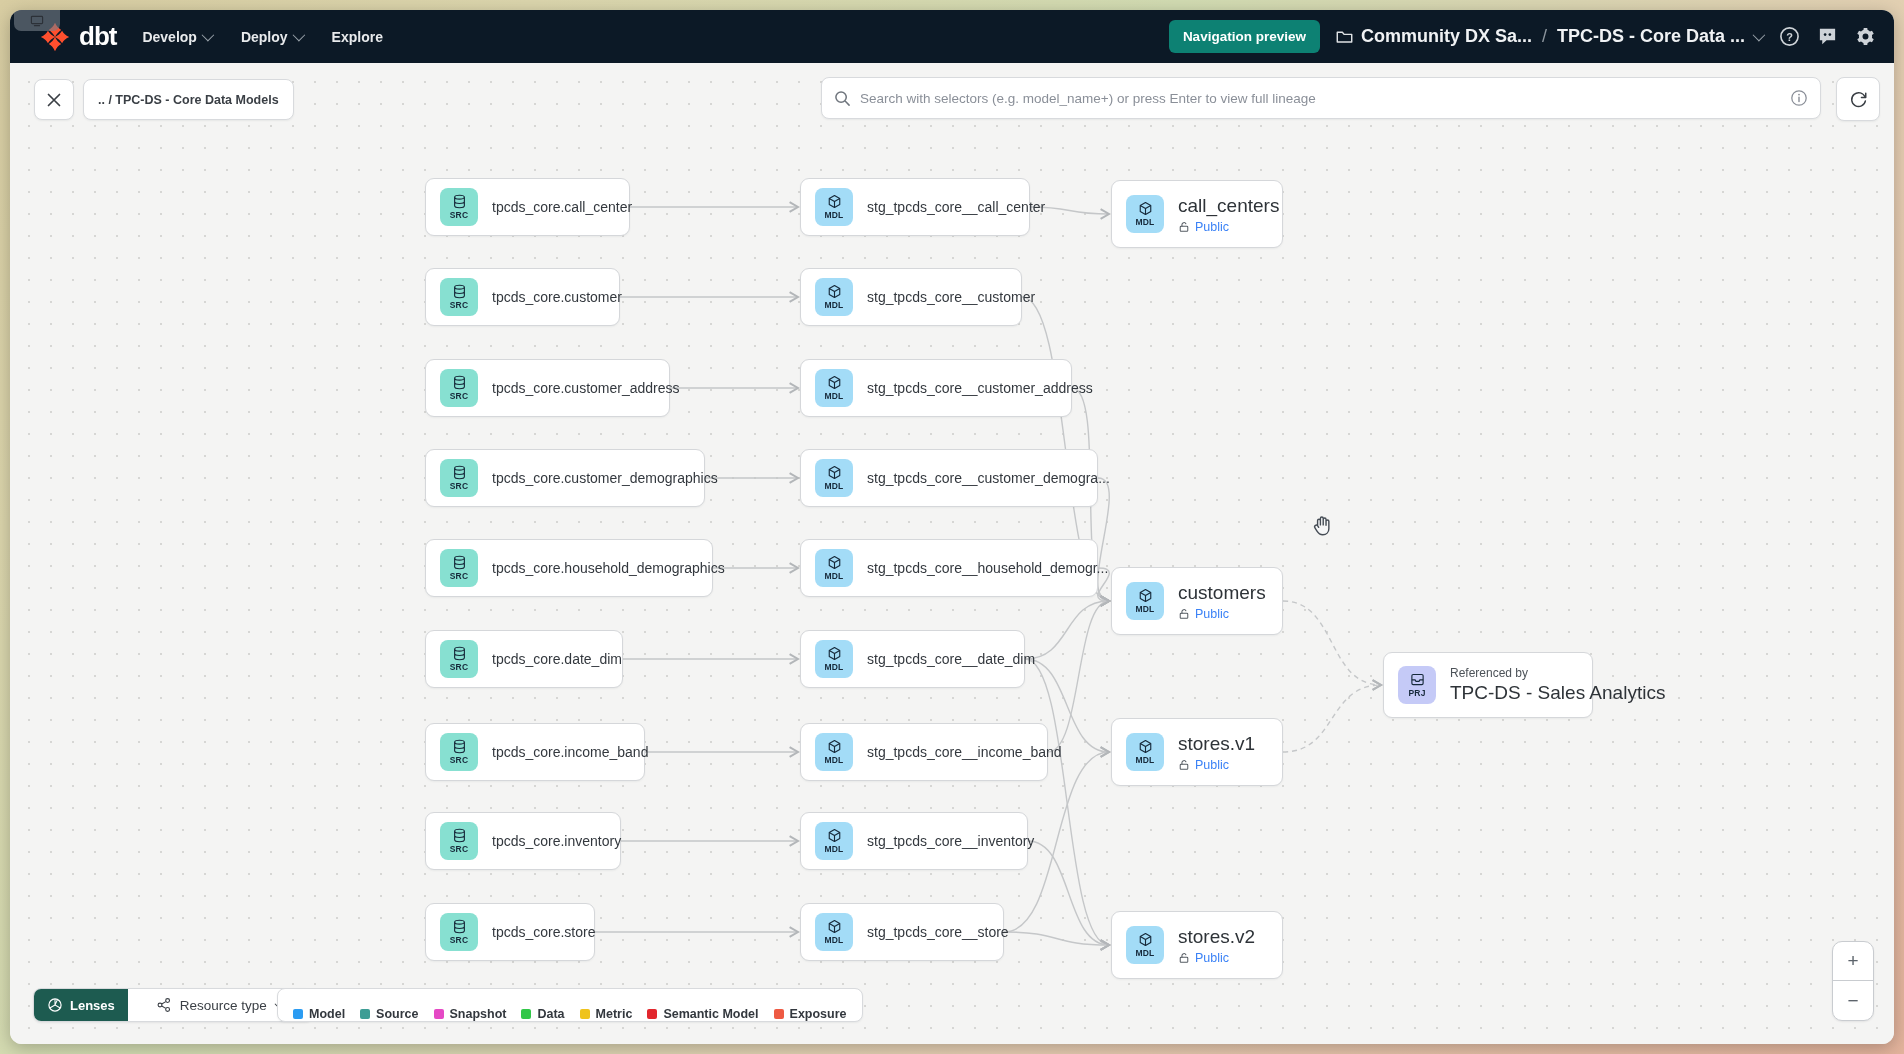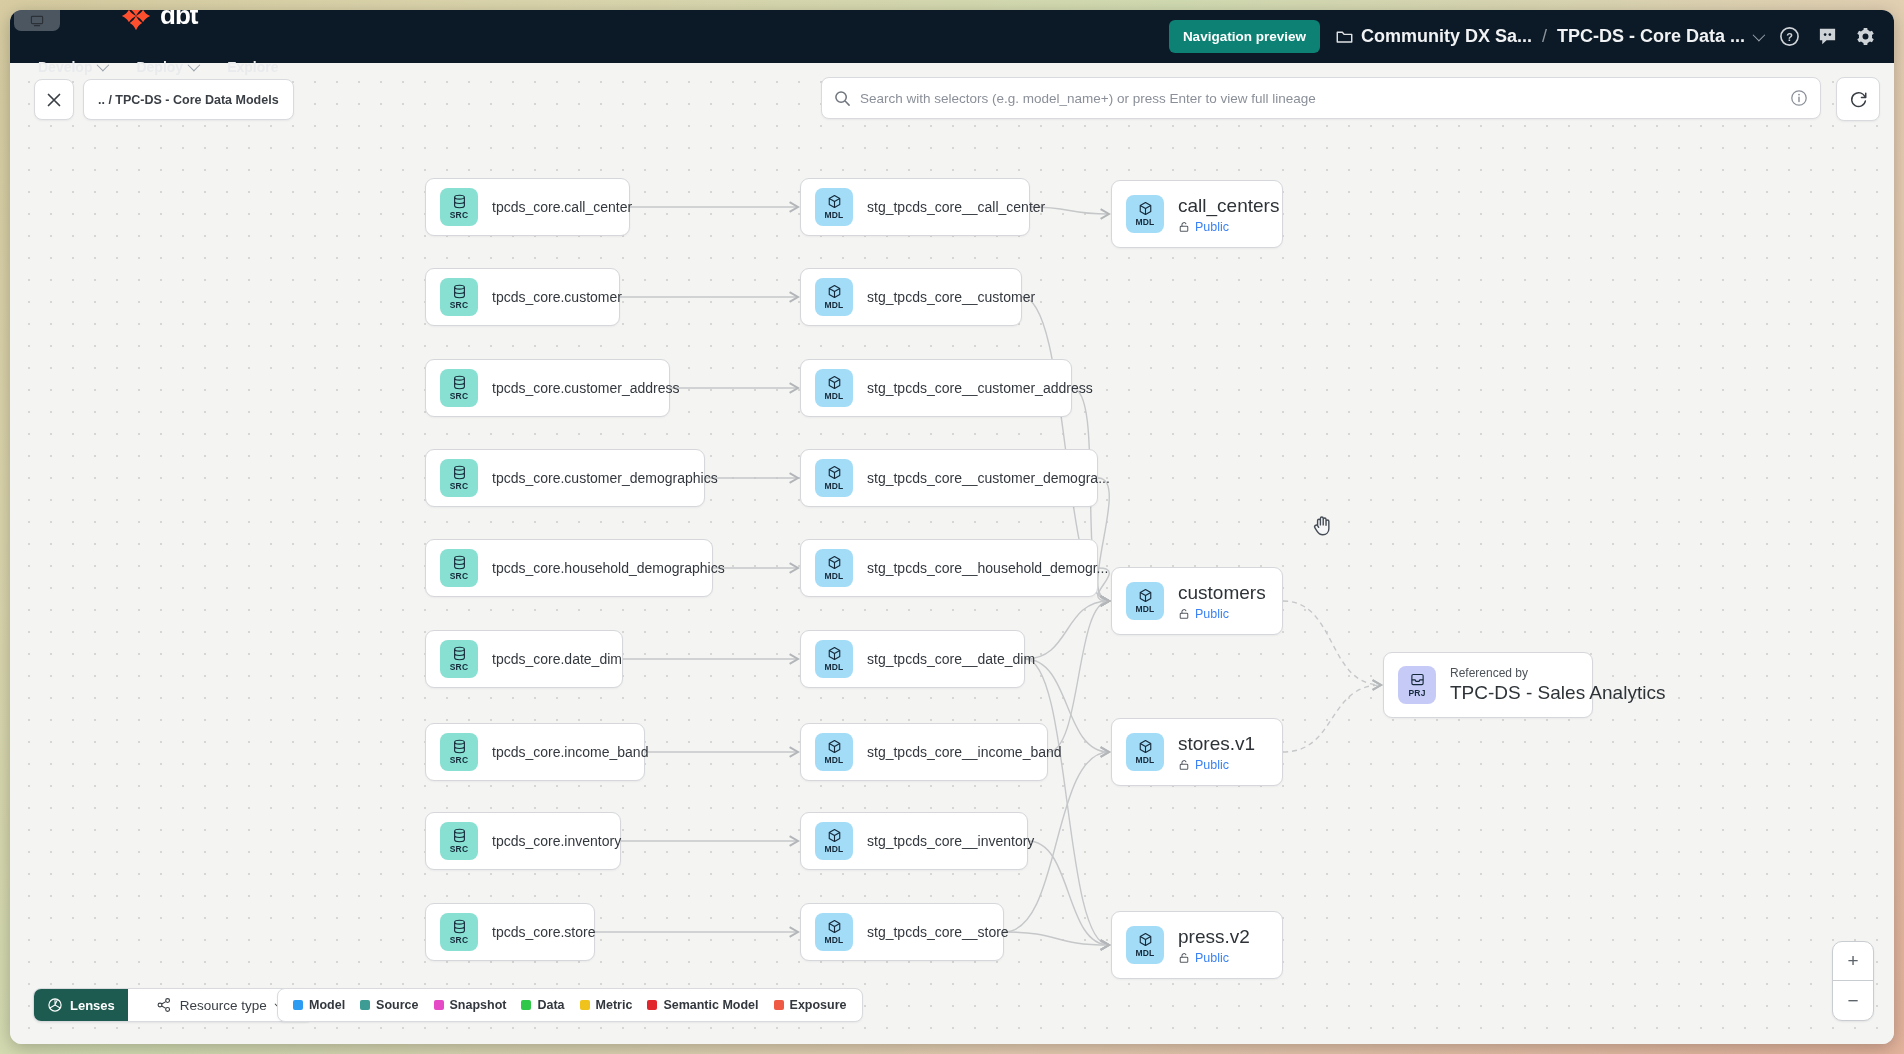--- a/index.html
+++ b/index.html
@@ -11,21 +11,21 @@
   .window {
     position:absolute; left:10px; top:10px; width:1884px; height:1034px;
     border-radius:12px; overflow:hidden; background:#f3f3f2;
     box-shadow:0 4px 18px rgba(0,0,0,.25);
   }
   
   .navbar {
     position:absolute; left:0; top:0; right:0; height:53px; background:#0c1926;
     display:flex; align-items:center; justify-content:space-between; padding:0 18px 0 28px; z-index:40;
   }
-  .nav-left { display:flex; align-items:center; gap:26px;flex-direction:column; }
+  .nav-left { display:flex; align-items:center; gap:26px; }
   .logo { display:flex; align-items:center; gap:7px; }
   .logo .wordmark { color:#fff; font-size:26px; font-weight:bold; letter-spacing:-1px; }
   .menu { display:flex; align-items:center; gap:30px; }
   .menu-item { display:flex; align-items:center; gap:5px; color:#e8eaec; font-size:14px; font-weight:bold; cursor:pointer; background:none; border:none; font-family:inherit; }
   .chev { width:9px; height:9px; border-right:1.6px solid #9aa3ab; border-bottom:1.6px solid #9aa3ab; transform:rotate(45deg) translateY(-2px); display:inline-block; }
   .nav-right { display:flex; align-items:center; gap:16px; }
   .preview-btn {
     background:#0d8173; color:#fff; border:none; border-radius:6px; padding:9px 14px;
     font-size:13.5px; font-weight:bold; font-family:inherit; cursor:pointer;
   }
@@ -86,21 +86,21 @@
   .lenses-btn {
     background:#1d5b50; color:#fff; border:none; display:flex; align-items:center; gap:7px;
     padding:0 13px; font-size:13px; font-weight:bold; font-family:inherit; cursor:pointer;
   }
   .resource-btn {
     background:#fff; border:none; display:flex; align-items:center; gap:8px; padding:0 28px;
     font-size:13.5px; color:#3a3f45; font-family:inherit; cursor:pointer;
   }
   .legend-box {
     position:absolute; left:267px; bottom:22px; height:34px; background:#fff; border:1px solid #d8dadd;
-    border-radius:8px; display:flex; align-items:center; gap:15px; padding:0 15px; z-index:20;
+    border-radius:8px; display:flex; align-items:flex-end; gap:15px; padding:0 15px; z-index:20;
     box-shadow:0 1px 2px rgba(20,30,40,.06);
   }
   .legend-item { display:flex; align-items:center; gap:6px; font-size:12.5px; font-weight:bold; color:#33383e; }
   .legend-swatch { width:10px; height:10px; border-radius:2px; }
   .zoomctrl {
     position:absolute; left:1822px; top:931px; width:42px; background:#fff; border:1px solid #c9ccd0;
     border-radius:10px; z-index:20; overflow:hidden; box-shadow:0 1px 2px rgba(20,30,40,.08);
   }
   .zoomctrl button {
     width:100%; height:39px; background:none; border:none; font-size:19px; color:#5c636b;
@@ -448,21 +448,21 @@
         </div>
         <div class="node" style="left: 1101px; top: 901px; width: 172px; height: 68px;">
           <span class="badge mdl">
             <svg width="15" height="15" viewBox="0 0 16 16">
               <path d="M8 1.6l5.6 3.2v6.4L8 14.4 2.4 11.2V4.8z" fill="none" stroke="#16293a" stroke-width="1.2" stroke-linejoin="round"></path>
               <path d="M2.4 4.8L8 8l5.6-3.2M8 8v6.4" fill="none" stroke="#16293a" stroke-width="1.2" stroke-linejoin="round"></path>
             </svg>
             <span class="badge-label">MDL</span>
           </span>
           <div class="node-text">
-            <div class="node-title">press.v2</div>
+            <div class="node-title">stores.v2</div>
      <div class="node-sub">
               <svg width="12" height="12" viewBox="0 0 14 14">
                 <rect x="2.6" y="6" width="8.8" height="6" rx="1" fill="none" stroke="#565c63" stroke-width="1.2"></rect>
                 <path d="M4.6 6V4.2a2.4 2.4 0 0 1 4.6-.9" fill="none" stroke="#565c63" stroke-width="1.2" stroke-linecap="round"></path>
               </svg>
               <span>Public</span>
             </div>
           </div>
         </div>
         <div class="node" style="left: 1373px; top: 642px; width: 210px; height: 66px;">

